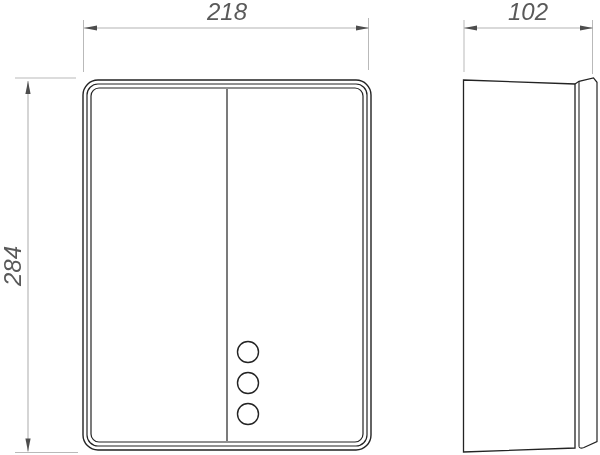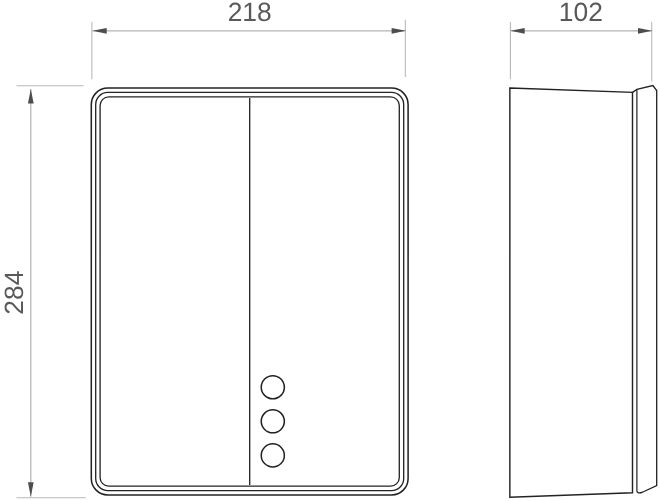--- a/index.html
+++ b/index.html
@@ -1,17 +1,17 @@
 <!DOCTYPE html>
 <html><head>
 <meta charset="utf-8">
 <style>
   html,body{margin:0;padding:0;background:#ffffff;}
   .canvas{position:relative;width:600px;height:455px;background:#ffffff;overflow:hidden;
-          font-family:"Liberation Sans", sans-serif;}
+          font-family:"Liberation Sans", sans-serif;font-style:italic;}
   svg{display:block;}
   .dim-text{font-family:"Liberation Sans", sans-serif;font-size:24px;fill:#595959;}
   .dim-line{stroke:#b3b3b3;stroke-width:1.1;fill:none;}
   .ext-line{stroke:#b9b9b9;stroke-width:1;fill:none;}
   .arrow{fill:#4d4d4d;stroke:none;}
   .outline{stroke:#232323;fill:none;}
   .outline-fill{stroke:#232323;fill:#ffffff;}
 </style>
 </head>
 <body>

